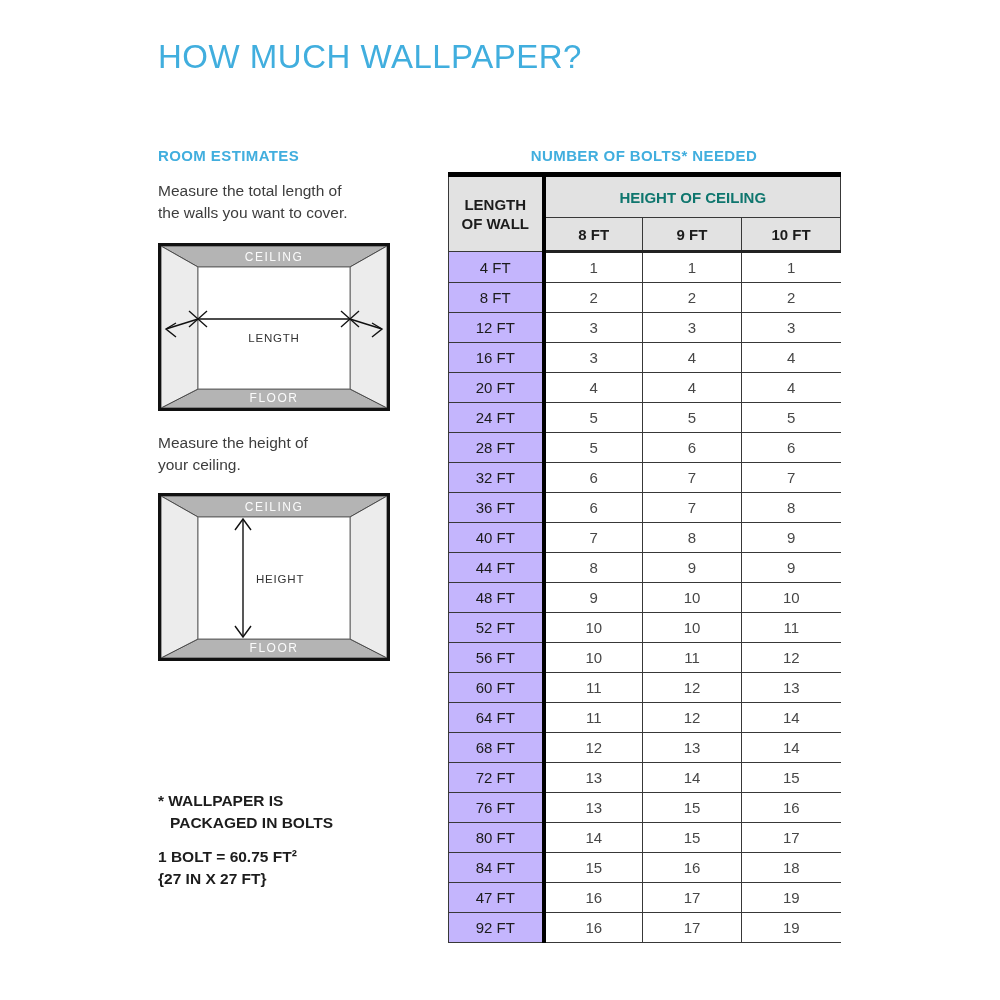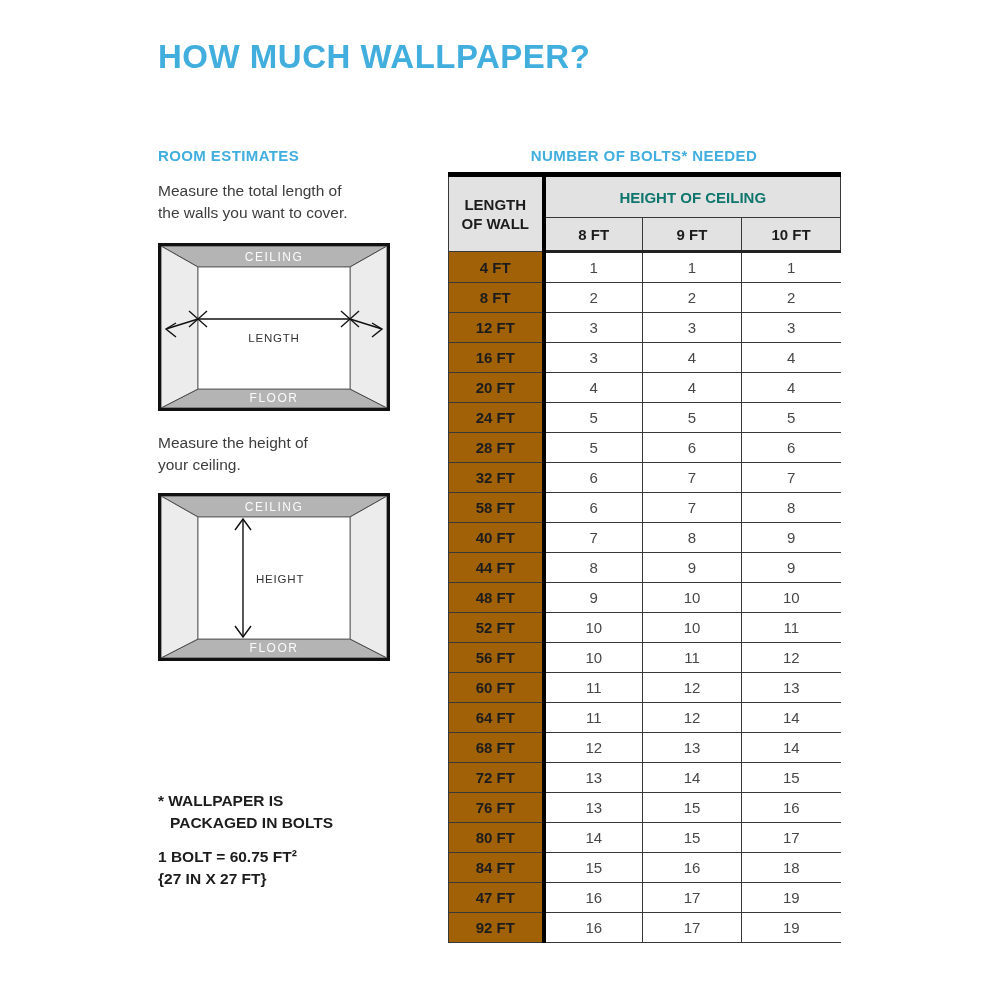--- a/index.html
+++ b/index.html
@@ -11,21 +11,21 @@
     font-family: "Liberation Sans", sans-serif;
     overflow: hidden;
   }
   .abs { position: absolute; }
   .pre { white-space: pre-line; }
 
   .title {
     left: 158px; top: 38px;
     margin: 0;
     font-size: 33px;
-    font-weight: bold;
+    font-weight: normal;
     letter-spacing: 0.5px;
     color: #41aede;
   }
   .sec-heading {
     margin: 0;
     font-size: 15px;
     font-weight: bold;
     letter-spacing: 0.4px;
     color: #41aede;
   }
@@ -84,25 +84,25 @@
   .sub-h {
     background: #e2e2e2;
     border: 1.5px solid #383838;
     border-bottom: 3px solid #222;
     font-size: 15px;
     font-weight: bold;
     color: #1c1c1c;
     height: 32px;
   }
   td.wall-cell {
-    background: #a16207;
+    background: #c4b5fd;
     border: 1.5px solid #383838;
     border-right: 4px solid #000;
     font-size: 15px;
-    font-weight: bold;
+    font-weight: normal;
     color: #1c1c1c;
     height: 29px;
   }
   td.bolt-cell {
     border-bottom: 1.5px solid #383838;
     border-left: 1.5px solid #383838;
     font-size: 15px;
     color: #474747;
     height: 29px;
     background: #ffffff;
@@ -239,21 +239,21 @@
           <td class="bolt-cell">6</td>
           <td class="bolt-cell">6</td>
         </tr>
         <tr>
           <td class="wall-cell">32 FT</td>
           <td class="bolt-cell">6</td>
           <td class="bolt-cell">7</td>
           <td class="bolt-cell">7</td>
         </tr>
         <tr>
-          <td class="wall-cell">58 FT</td>
+          <td class="wall-cell">36 FT</td>
           <td class="bolt-cell">6</td>
           <td class="bolt-cell">7</td>
           <td class="bolt-cell">8</td>
         </tr>
         <tr>
           <td class="wall-cell">40 FT</td>
           <td class="bolt-cell">7</td>
           <td class="bolt-cell">8</td>
           <td class="bolt-cell">9</td>
         </tr>

